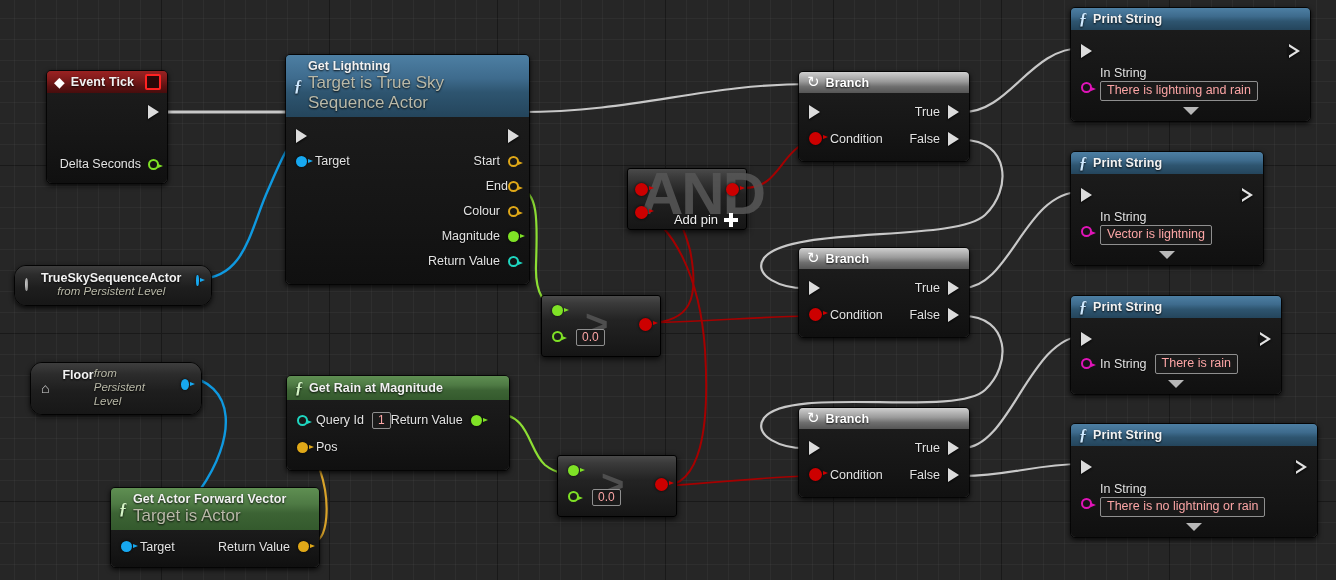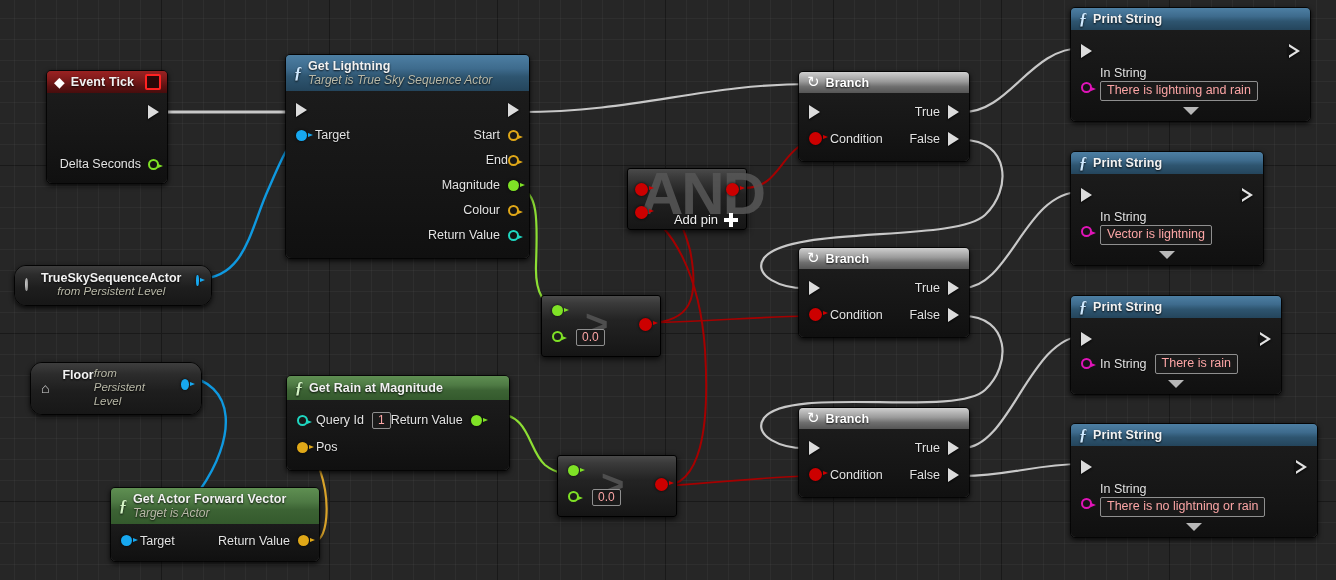--- a/index.html
+++ b/index.html
@@ -24,21 +24,21 @@
 
   .node{position:absolute;z-index:2;border-radius:5px;
         box-shadow:0 2px 5px rgba(0,0,0,.75);
         border:1px solid rgba(0,0,0,.85);}
   .nbody{background:linear-gradient(to bottom,#1b1b1b 0%,#151515 60%,#101010 100%);
          border-radius:0 0 5px 5px;}
   .nhead{position:relative;border-radius:4px 4px 0 0;padding:4px 10px 4px 8px;
          display:flex;align-items:center;gap:6px;overflow:hidden;}
   .nhead .ttl{font-size:12.5px;font-weight:bold;color:#f2f2f2;
               text-shadow:0 1px 2px rgba(0,0,0,.9);letter-spacing:.1px;}
-  .nhead .sub{font-size:12px;font-style:italic;color:#b9b9a8;
+  .nhead .sub{font-size:17px;color:#b9b9a8;
               text-shadow:0 1px 2px rgba(0,0,0,.9);margin-top:-1px;}
   .headtxt{display:flex;flex-direction:column;line-height:1.18;}
 
   
   .h-func{background:linear-gradient(to bottom,#4d7fa3 0%,#3e6b8d 38%,#2e5570 60%,#24455c 100%);}
   .h-funcgreen{background:linear-gradient(to bottom,#5f8f52 0%,#4e7a44 38%,#3c6334 60%,#345a2d 100%);}
   .h-event{background:linear-gradient(to bottom,#9b2222 0%,#7d1a1a 40%,#5c1212 70%,#470d0d 100%);}
   .h-branch{background:linear-gradient(to bottom,#cfcfcf 0%,#9a9a9a 45%,#6e6e6e 70%,#555 100%);}
   .h-branch .ttl{color:#fff;}
 
@@ -218,26 +218,26 @@
         <span style="display:flex;align-items:center;gap:8px;">
           <span class="pinlabel">Start</span>
           <span class="dot ring c-gold"></span>
         </span>
       </div>
       <div class="row" style="justify-content:flex-end;gap:0;height:25px;">
         <span class="pinlabel">End</span>
         <span class="dot ring c-gold"></span>
       </div>
       <div class="row" style="justify-content:flex-end;gap:8px;height:25px;">
+        <span class="pinlabel">Colour</span>
+        <span class="dot ring c-gold"></span>
+      </div>
+      <div class="row" style="justify-content:flex-end;gap:8px;height:25px;">
         <span class="pinlabel">Magnitude</span>
         <span class="dot filled c-green"></span>
-      </div>
-      <div class="row" style="justify-content:flex-end;gap:8px;height:25px;">
-        <span class="pinlabel">Colour</span>
-        <span class="dot ring c-gold"></span>
       </div>
       <div class="row" style="justify-content:flex-end;gap:8px;height:25px;">
         <span class="pinlabel">Return Value</span>
         <span class="dot ring c-teal"></span>
       </div>
     </div>
   </div>
 
   <div class="node" style="left:110px;top:487px;width:208px;">
     <div class="nhead h-funcgreen">

